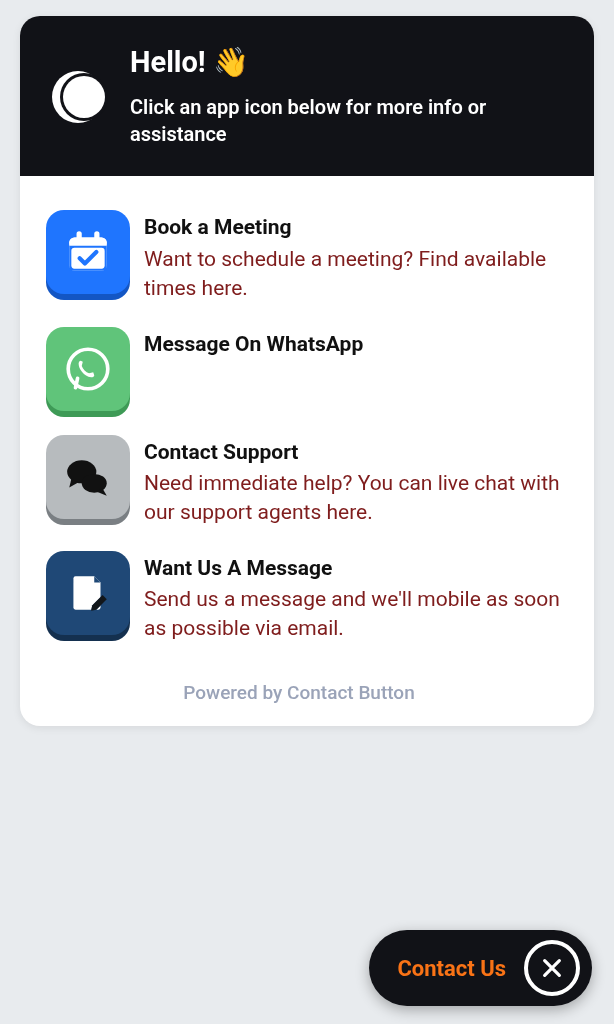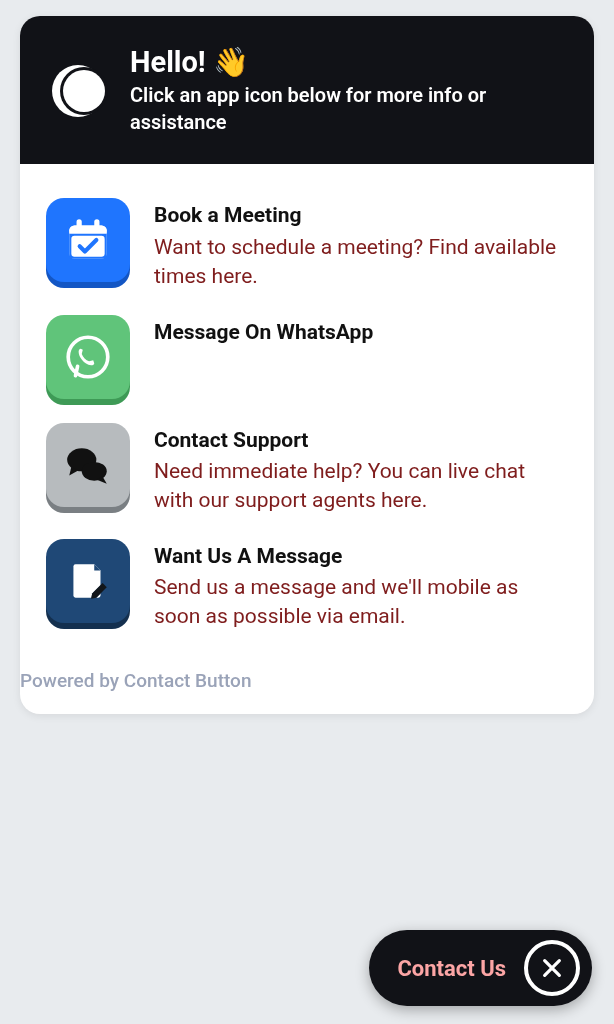--- a/index.html
+++ b/index.html
@@ -40,36 +40,36 @@
       align-items: center;
       justify-content: center;
     }
     .header-text {
       color: #ffffff;
       flex: 1;
     }
     .header-title {
       font-size: 29px;
       font-weight: 700;
-      margin-bottom: 3px;
+      margin-bottom: 15px;
       line-height: 1.15;
     }
     .header-subtitle {
       font-size: 20px;
       font-weight: 600;
       line-height: 1.35;
       color: #ffffff;
     }
     .widget-body {
       padding: 22px 20px 10px 20px;
     }
     .option-row {
       display: flex;
       align-items: flex-start;
-      gap: 24px;
+      gap: 14px;
       padding: 12px 6px;
       cursor: pointer;
       border-radius: 12px;
     }
     .option-icon {
       width: 84px;
       height: 84px;
       border-radius: 18px;
       flex-shrink: 0;
       display: flex;
@@ -121,41 +121,41 @@
       color: #111;
       margin-bottom: 3px;
       line-height: 1.3;
     }
     .option-desc {
       font-size: 21px;
       color: #7f1d1d;
       line-height: 1.38;
     }
     .widget-footer {
-      text-align: left;
+      text-align: center;
       padding: 16px 16px 22px 0;
       font-size: 19px;
       color: #9aa3b8;
       font-weight: 500;
     }
     .fab {
       position: absolute;
       bottom: 18px;
       right: 22px;
       background: #111217;
       border-radius: 100px;
       display: flex;
       align-items: center;
       padding: 10px 12px 10px 28px;
       gap: 18px;
       cursor: pointer;
       box-shadow: 0 4px 14px rgba(0,0,0,0.3);
     }
     .fab-label {
-      color: #fca5a5;
+      color: #f97316;
       font-size: 22px;
       font-weight: 700;
     }
     .fab-close {
       width: 56px;
       height: 56px;
       border: 4px solid #ffffff;
       border-radius: 50%;
       display: flex;
       align-items: center;

